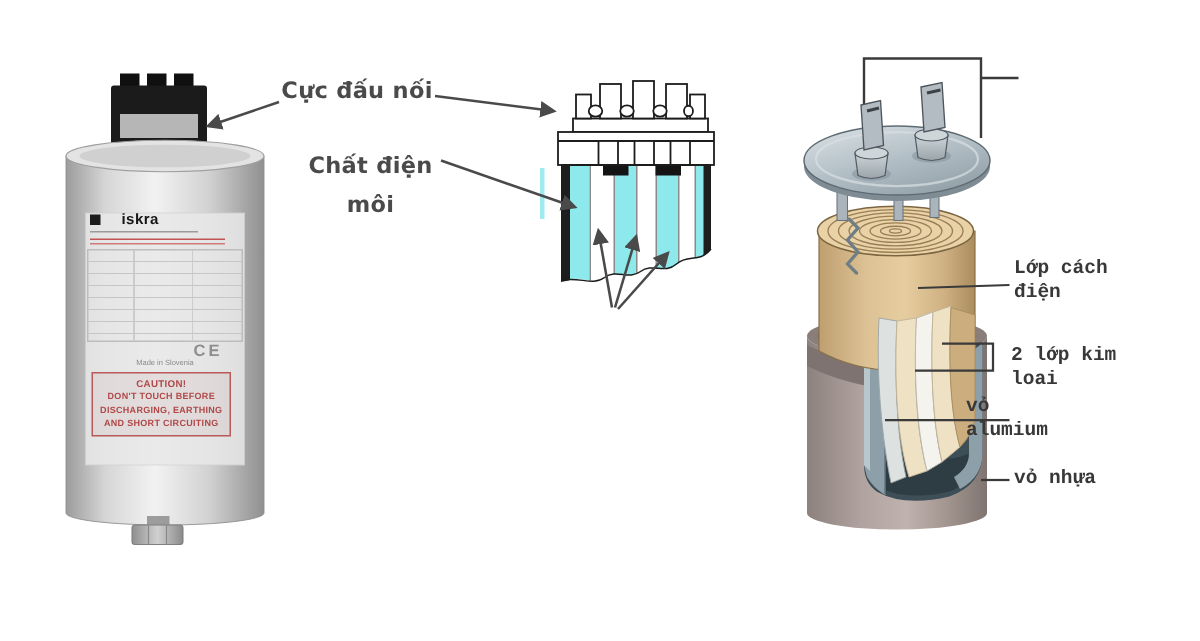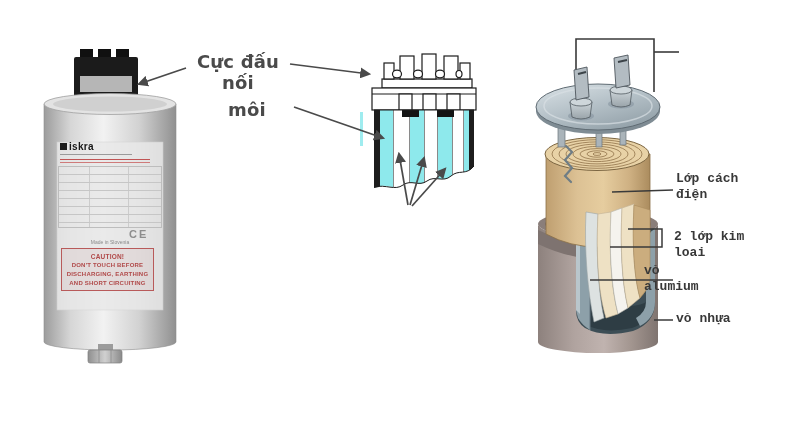--- a/index.html
+++ b/index.html
@@ -3,34 +3,34 @@
 <meta charset="utf-8">
 <style>
   html,body{margin:0;padding:0;background:#fff;}
   .stage{
     position:relative;width:800px;height:427px;background:#ffffff;overflow:hidden;
     font-family:"DejaVu Sans","Liberation Sans",sans-serif;
   }
   .stage svg{position:absolute;left:0;top:0;z-index:1;}
   .ann{position:absolute;z-index:3;color:#4a4a4a;}
   .ann .ln{display:block;}
-  .big{font-size:18px;font-weight:600;letter-spacing:.2px;text-align:center;}
+  .big{font-size:15px;font-weight:600;letter-spacing:.2px;text-align:center;}
   .ann-terminal{left:180px;top:51px;width:116px;}
   .ann-dielectric{left:197px;top:97px;width:100px;line-height:26px;}
   .ann-plates{left:389px;top:212px;width:120px;}
   .ann-electrodes{left:682px;top:27px;width:80px;font-size:21px;font-weight:700;color:#2b2b2b;line-height:26px;}
   .small-lbl{font-size:13px;font-weight:700;color:#383838;line-height:16px;font-family:Liberation Mono, monospace;}
   .ann-insulation{left:676px;top:171px;}
   .ann-metal-layers{left:674px;top:229px;}
   .ann-aluminum{left:644px;top:263px;}
   .ann-plastic{left:676px;top:311px;}
 
   
   .plabel{position:absolute;z-index:2;font-family:"Liberation Sans",sans-serif;}
-  .brand-row{left:60px;top:141px;display:flex;align-items:center;gap:2px;}
+  .brand-row{left:60px;top:141px;display:flex;align-items:center;gap:14px;}
   .brand-box{width:7px;height:7px;background:#1c1c1c;display:inline-block;}
   .brand-txt{font-size:10px;font-weight:700;color:#161616;letter-spacing:.3px;}
   .hairline-gray{left:60px;top:154px;width:72px;height:1px;background:#9a9a9a;}
   .hairline-red1{left:60px;top:159px;width:90px;height:1px;background:#c05454;}
   .hairline-red2{left:60px;top:162px;width:90px;height:1px;background:#cf7a7a;}
   .spec-table{
     left:58px;top:166px;width:104px;height:62px;
     border:1px solid #bdbdbd;box-sizing:border-box;
     background:
       repeating-linear-gradient(to bottom, rgba(0,0,0,0) 0 7px, #c6c6c6 7px 8px),
@@ -239,20 +239,21 @@
       <line x1="612" y1="192" x2="673" y2="190"></line>
       <path d="M628,229 L662,229 L662,247 L610,247"></path>
       <line x1="590" y1="280" x2="673" y2="280"></line>
       <line x1="654" y1="320" x2="673" y2="320"></line>
     </g>
   </svg>
 
   <div class="ann big ann-terminal">Cực đấu nối</div>
 
   <div class="ann big ann-dielectric">
+    <span class="ln">Chất điện</span>
     <span class="ln">môi</span>
   </div>
 
 
   <div class="ann ann-electrodes">
   </div>
 
   <div class="ann small-lbl ann-insulation">
     <span class="ln">Lớp cách</span>
     <span class="ln">điện</span>

